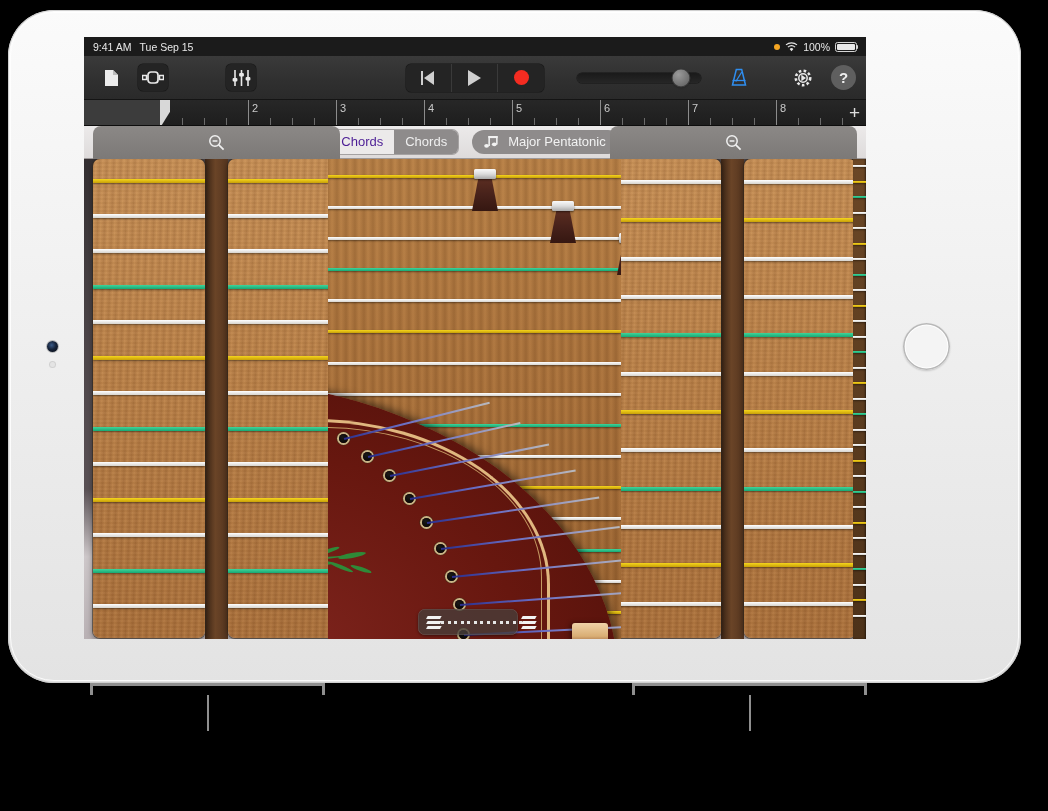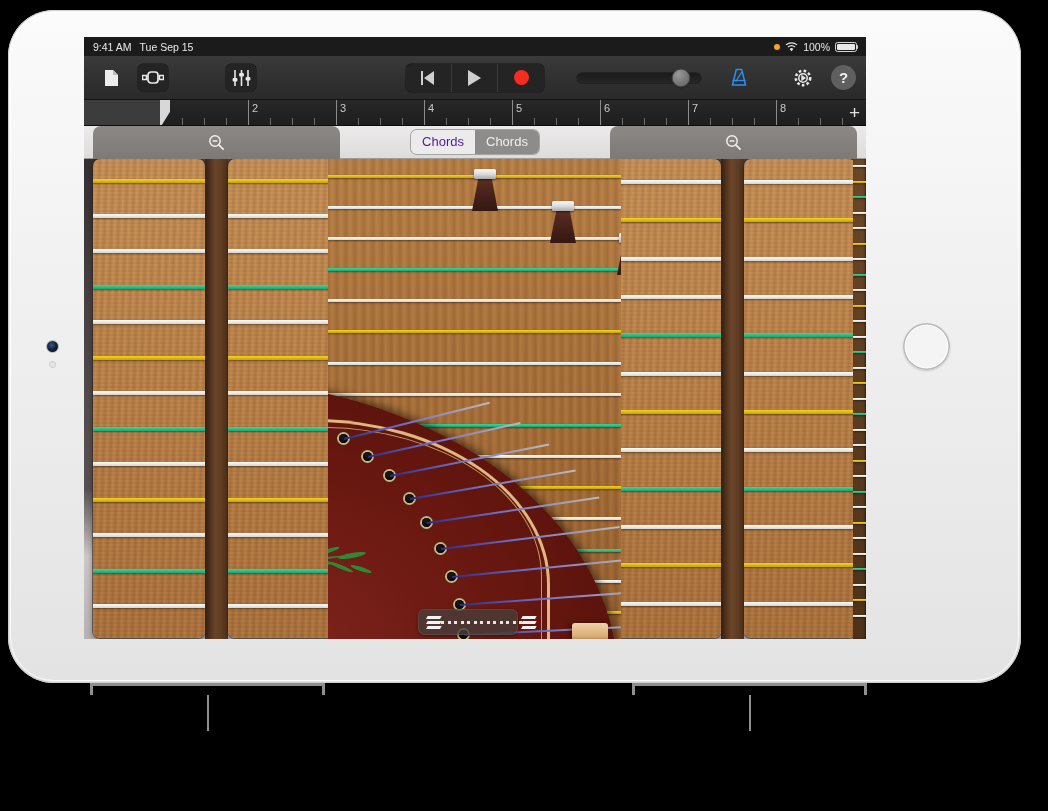--- a/index.html
+++ b/index.html
@@ -649,20 +649,32 @@
           <svg class="mag-icon" width="17" height="17" viewBox="0 0 17 17">
             <circle cx="7" cy="7" r="5.2" fill="none" stroke="#f0f0f0" stroke-width="1.5"></circle>
             <line x1="10.8" y1="10.8" x2="15.6" y2="15.6" stroke="#f0f0f0" stroke-width="1.7"></line>
             <line x1="4.6" y1="7" x2="9.4" y2="7" stroke="#f0f0f0" stroke-width="1.5"></line>
           </svg>
         </div>
         <div id="seg-control">
           <div class="seg active">Chords</div>
           <div class="seg">Chords</div>
         </div>
+        <div id="scale-pill">
+          <svg width="17" height="14" viewBox="0 0 17 14">
+            <g fill="#f2f2f2">
+              <ellipse cx="2.6" cy="10.8" rx="2.4" ry="1.9"></ellipse>
+                <rect x="4.4" y="1" width="1.5" height="10"></rect>
+              <ellipse cx="10.3" cy="9.3" rx="2.4" ry="1.9"></ellipse>
+                <rect x="12.1" y="1" width="1.5" height="8.5"></rect>
+              <rect x="4.4" y="1" width="9.2" height="2.1"></rect>
+            </g>
+          </svg>
+          <span>Major Pentatonic</span>
+        </div>
       </div>
 
       <div id="gliss-strip" style="left: 334px; top: 483px; width: 100px; height: 26px;">
         <span class="gliss-glyph">
             <span></span>
             <span></span>
             <span></span>
           </span>
         <span id="gliss-dots">
             <i></i>

